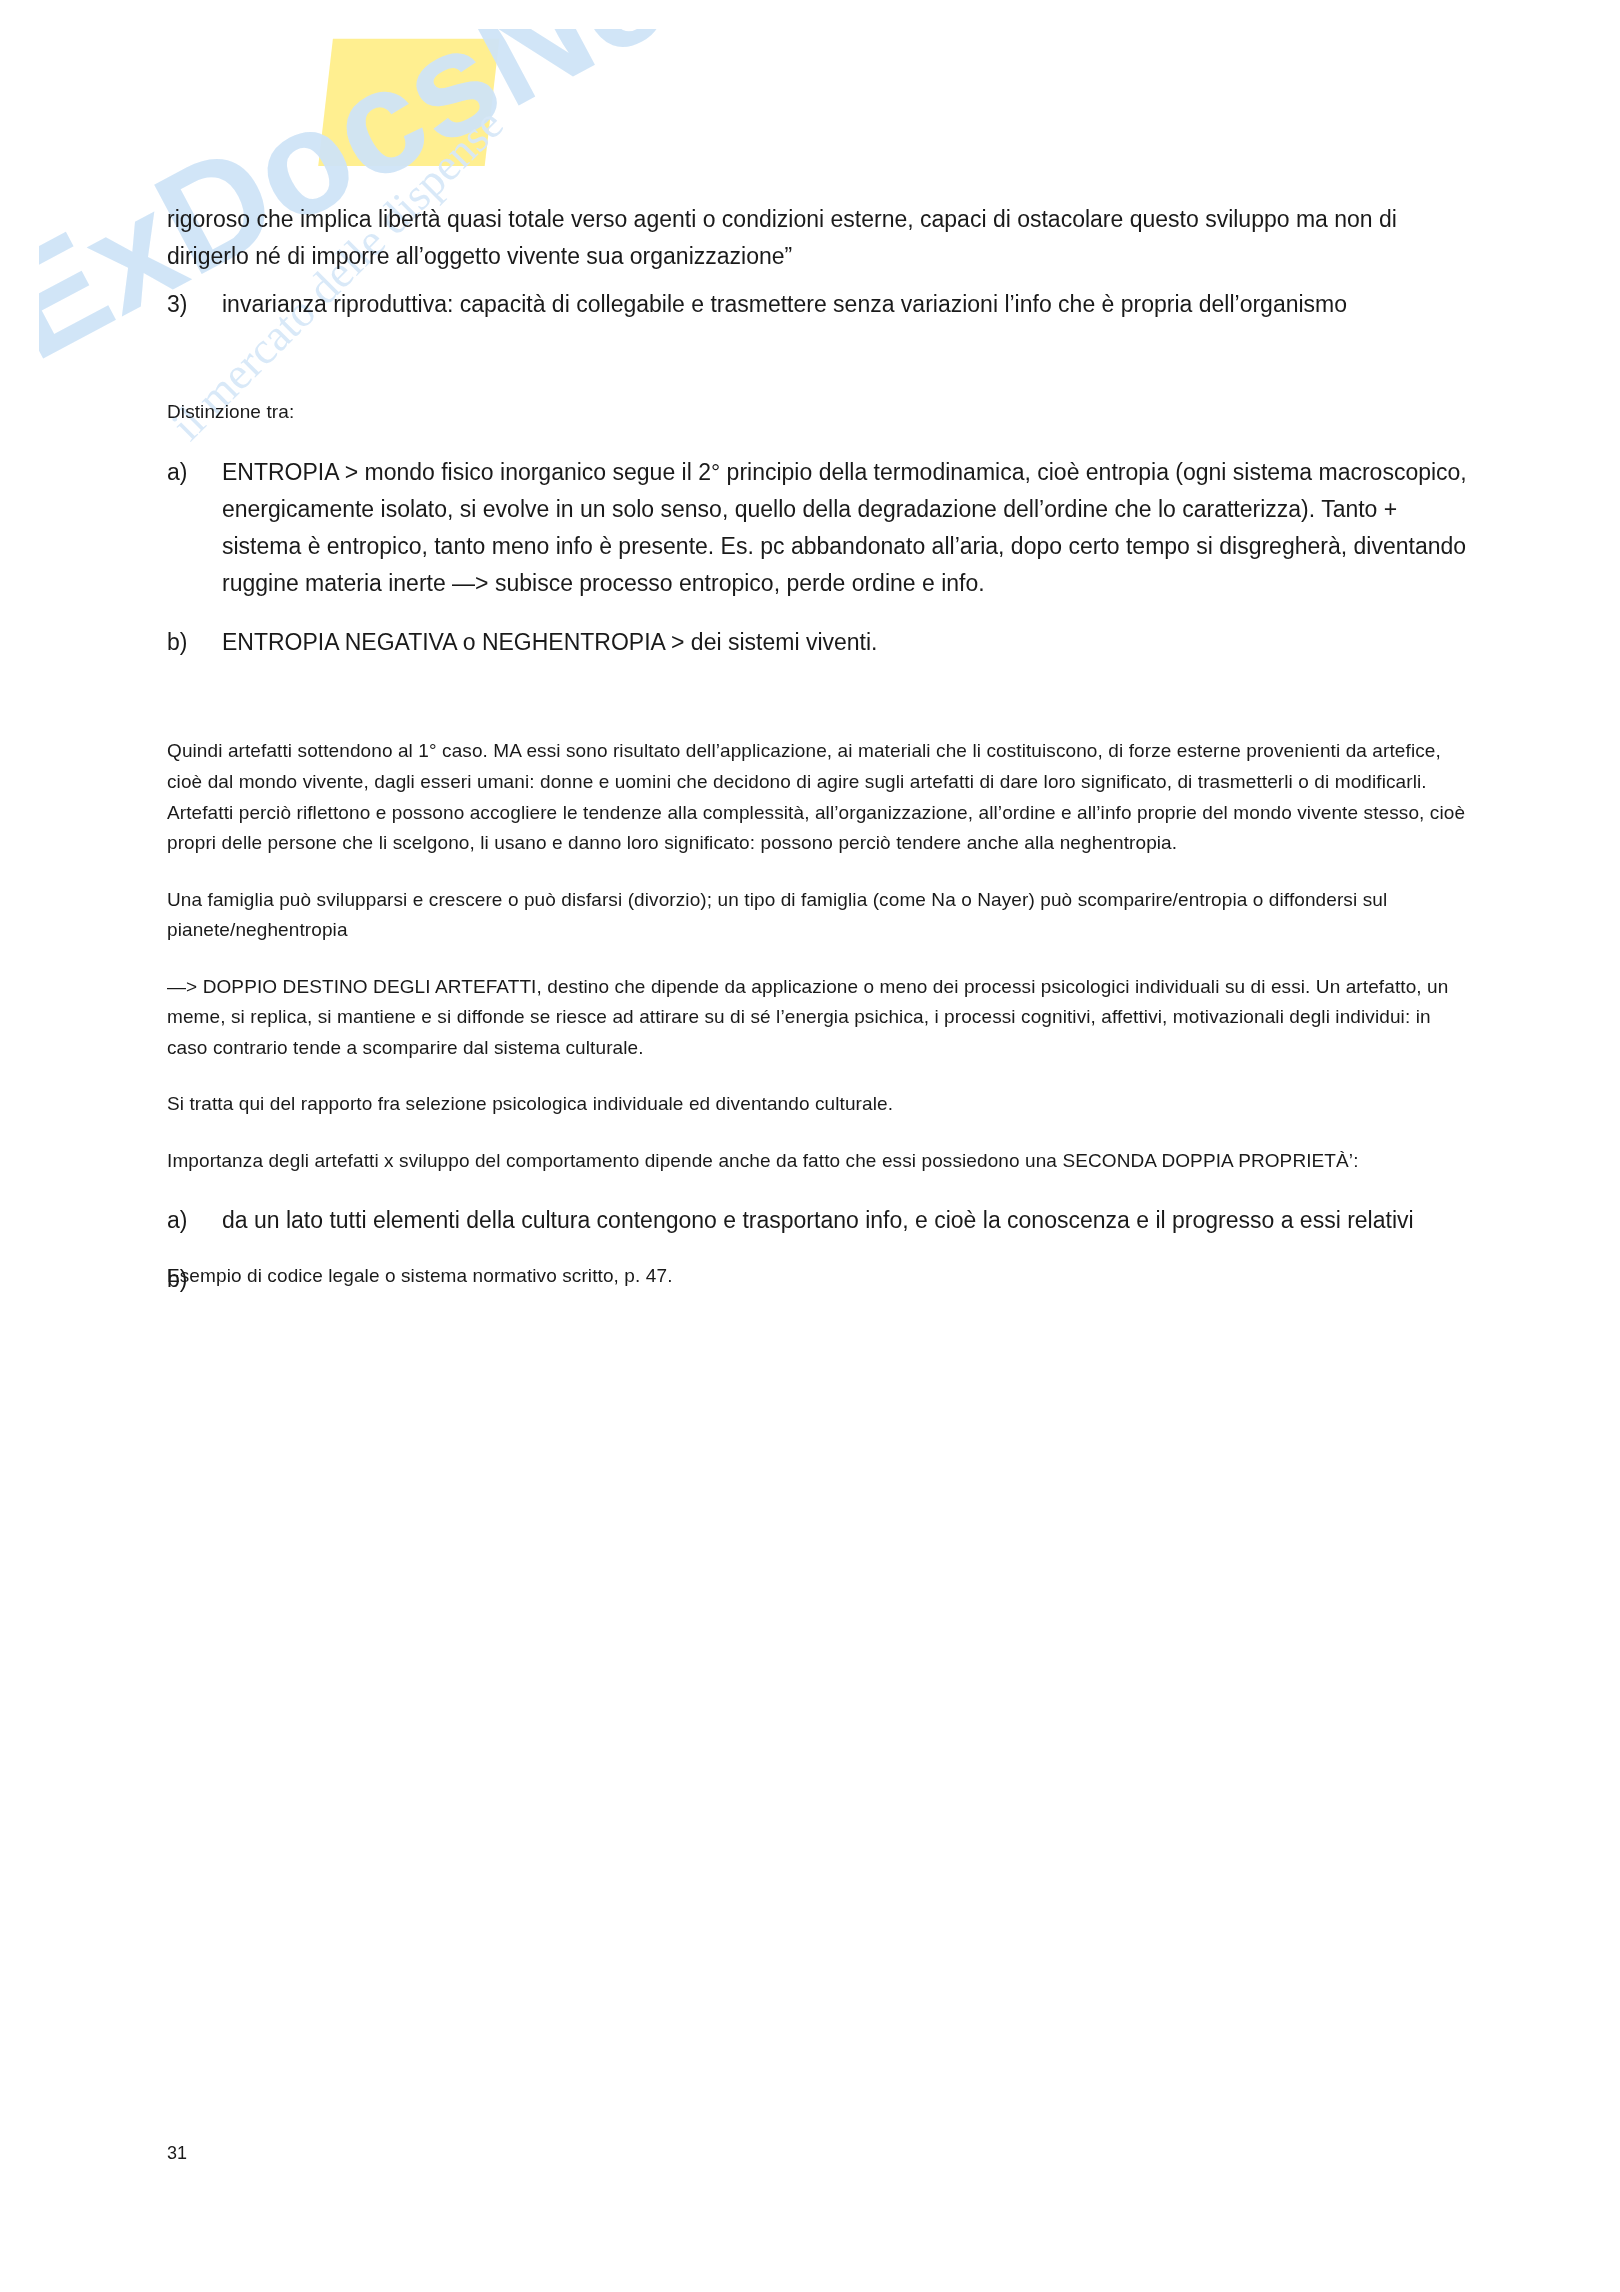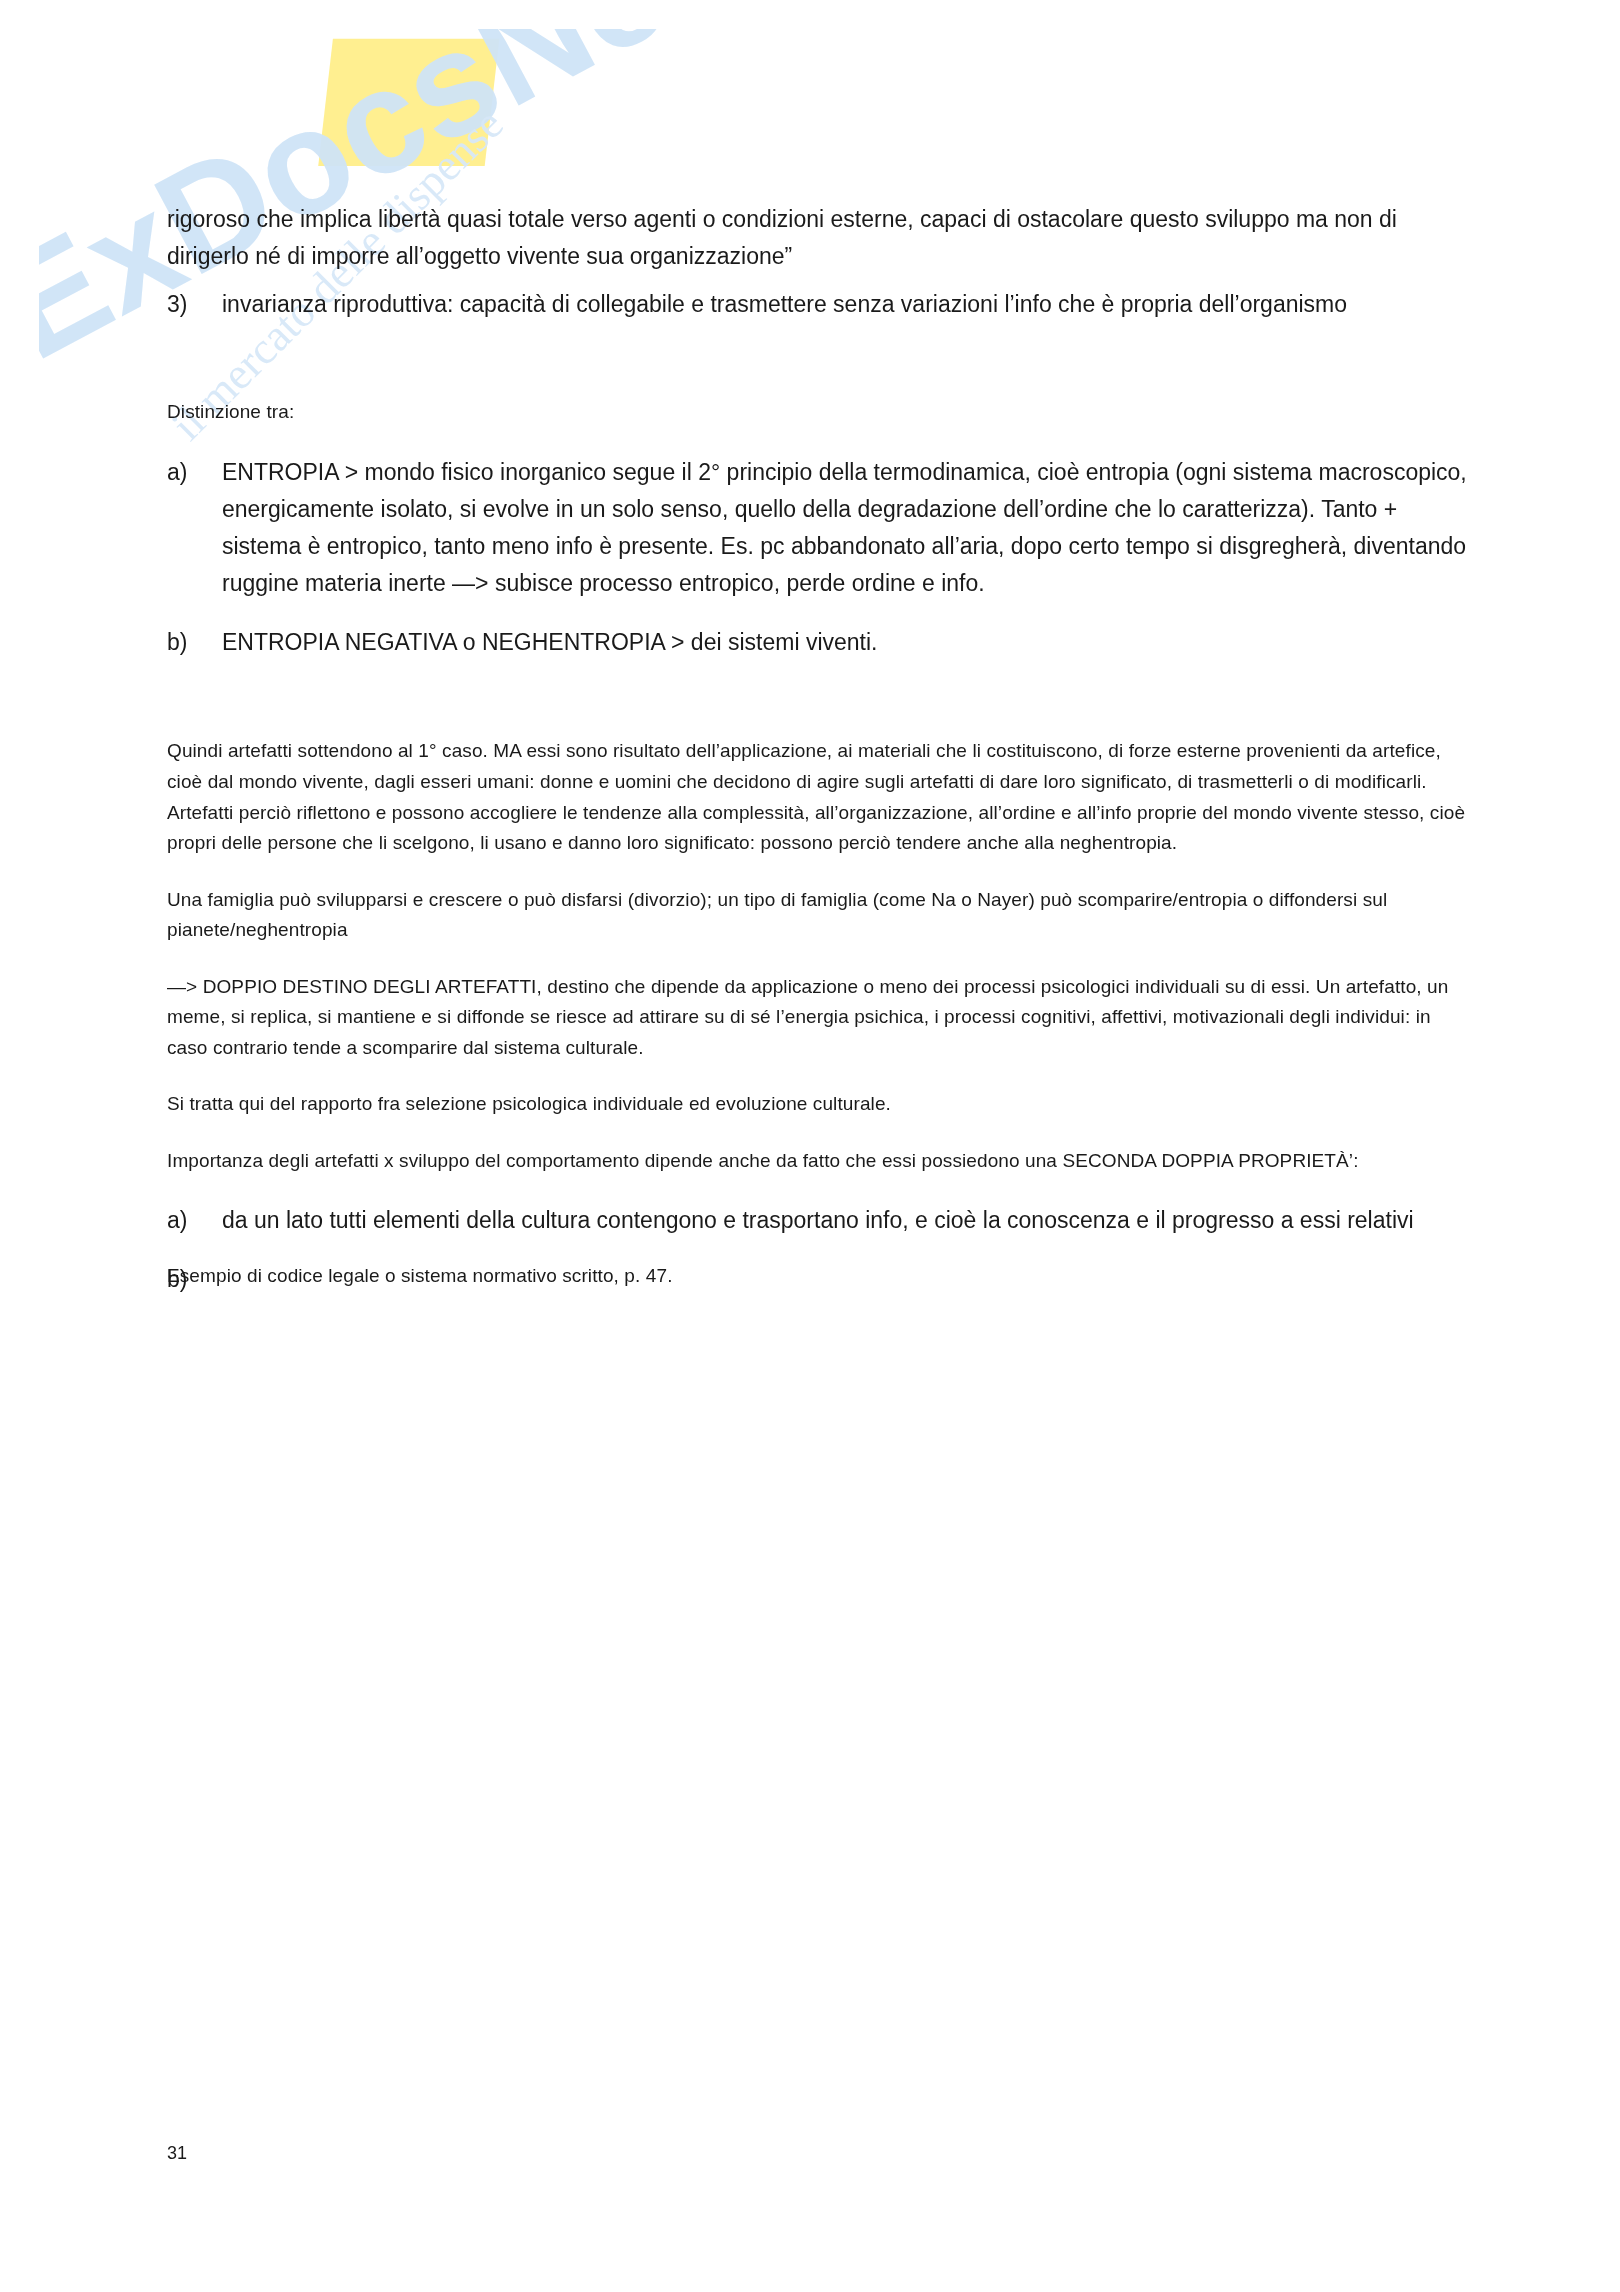--- a/index.html
+++ b/index.html
@@ -109,21 +109,21 @@
     </div>
 
     <div class="spacer-lg"></div>
 
     <p class="para">Quindi artefatti sottendono al 1° caso. MA essi sono risultato dell’applicazione, ai materiali che li costituiscono, di forze esterne provenienti da artefice, cioè dal mondo vivente, dagli esseri umani: donne e uomini che decidono di agire sugli artefatti di dare loro significato, di trasmetterli o di modificarli. Artefatti perciò riflettono e possono accogliere le tendenze alla complessità, all’organizzazione, all’ordine e all’info proprie del mondo vivente stesso, cioè propri delle persone che li scelgono, li usano e danno loro significato: possono perciò tendere anche alla neghentropia.</p>
 
     <p class="para">Una famiglia può svilupparsi e crescere o può disfarsi (divorzio); un tipo di famiglia (come Na o Nayer) può scomparire/entropia o diffondersi sul pianete/neghentropia</p>
 
     <p class="para">—&gt; DOPPIO DESTINO DEGLI ARTEFATTI, destino che dipende da applicazione o meno dei processi psicologici individuali su di essi. Un artefatto, un meme, si replica, si mantiene e si diffonde se riesce ad attirare su di sé l’energia psichica, i processi cognitivi, affettivi, motivazionali degli individui: in caso contrario tende a scomparire dal sistema culturale.</p>
 
-    <p class="para">Si tratta qui del rapporto fra selezione psicologica individuale ed evoluzione culturale.</p>
+    <p class="para">Si tratta qui del rapporto fra selezione psicologica individuale ed diventando culturale.</p>
 
     <p class="para">Importanza degli artefatti x sviluppo del comportamento dipende anche da fatto che essi possiedono una SECONDA DOPPIA PROPRIETÀ’:</p>
 
     <div class="hang">
       <span class="marker">a)</span>
       <span>da un lato tutti elementi della cultura contengono e trasportano info, e cioè la conoscenza e il progresso a essi relativi</span>
     </div>
 
     <div class="hang">
       <span class="marker">b)</span>

